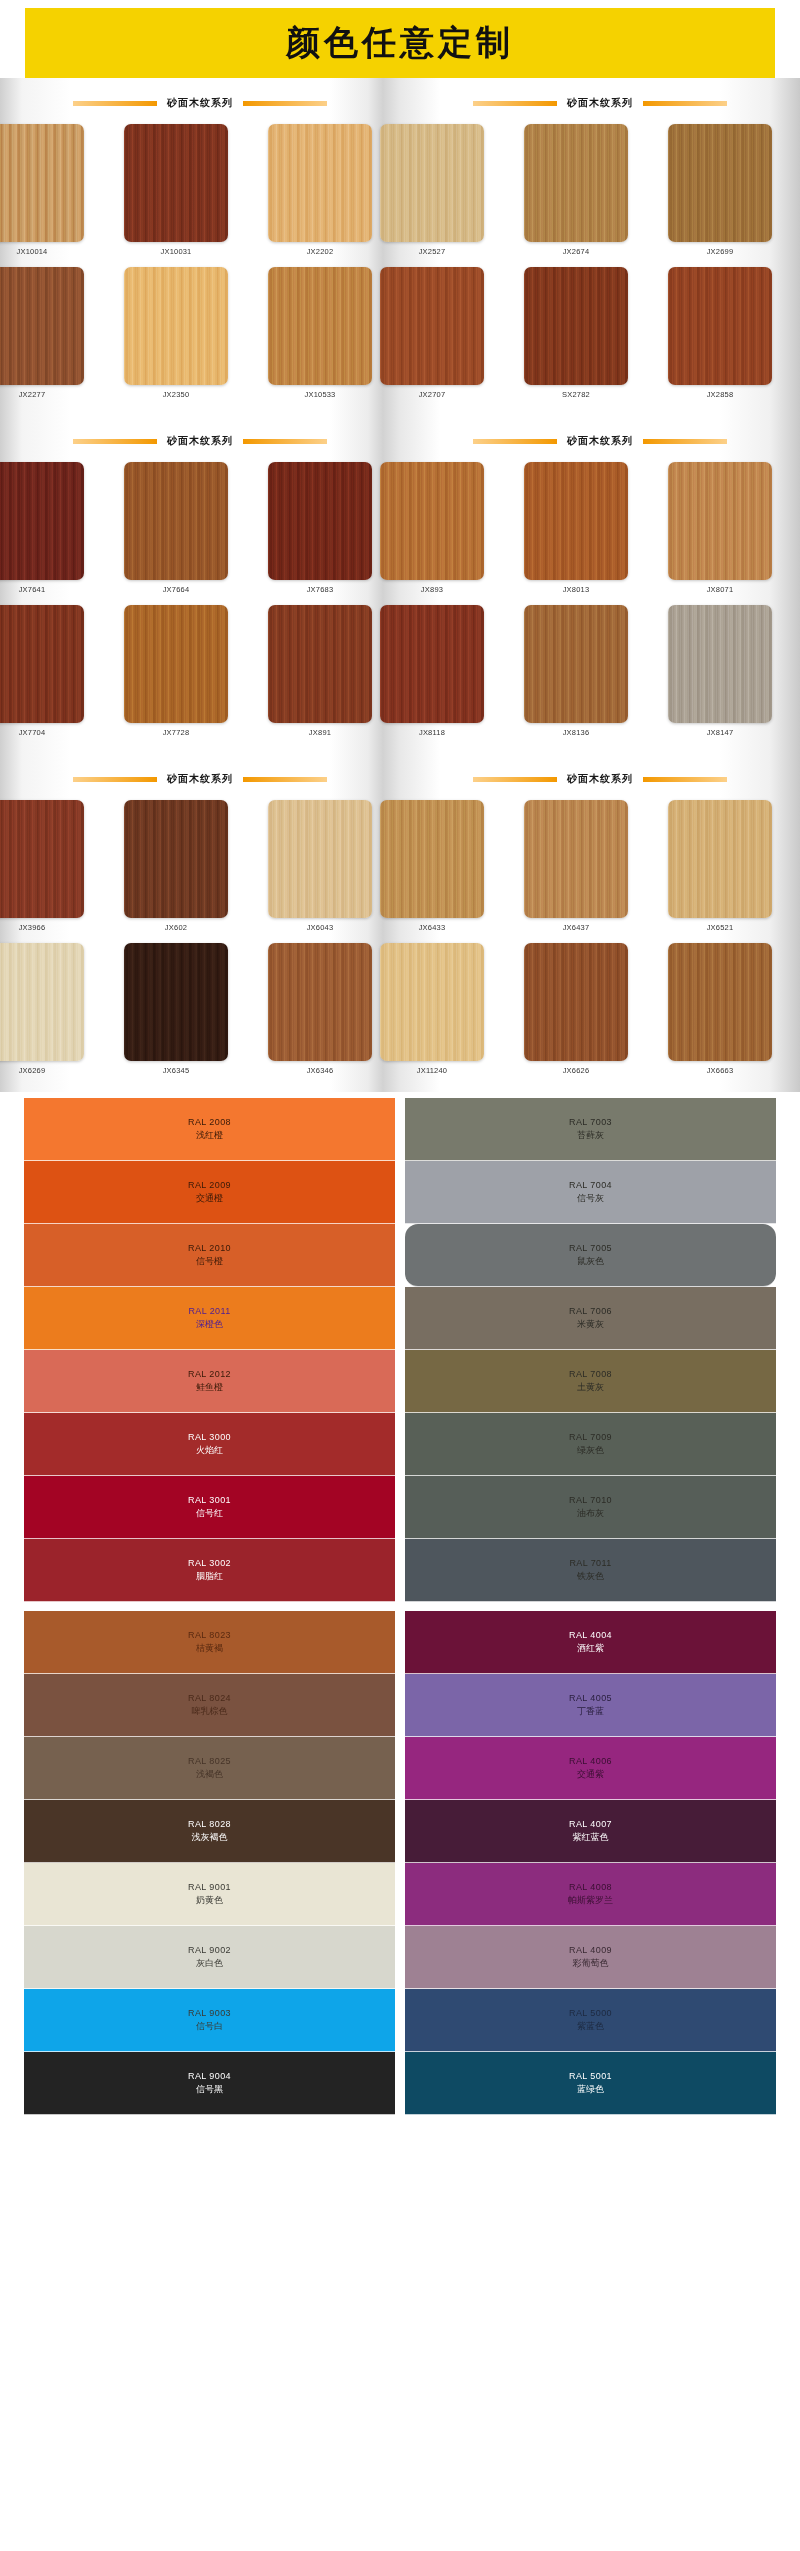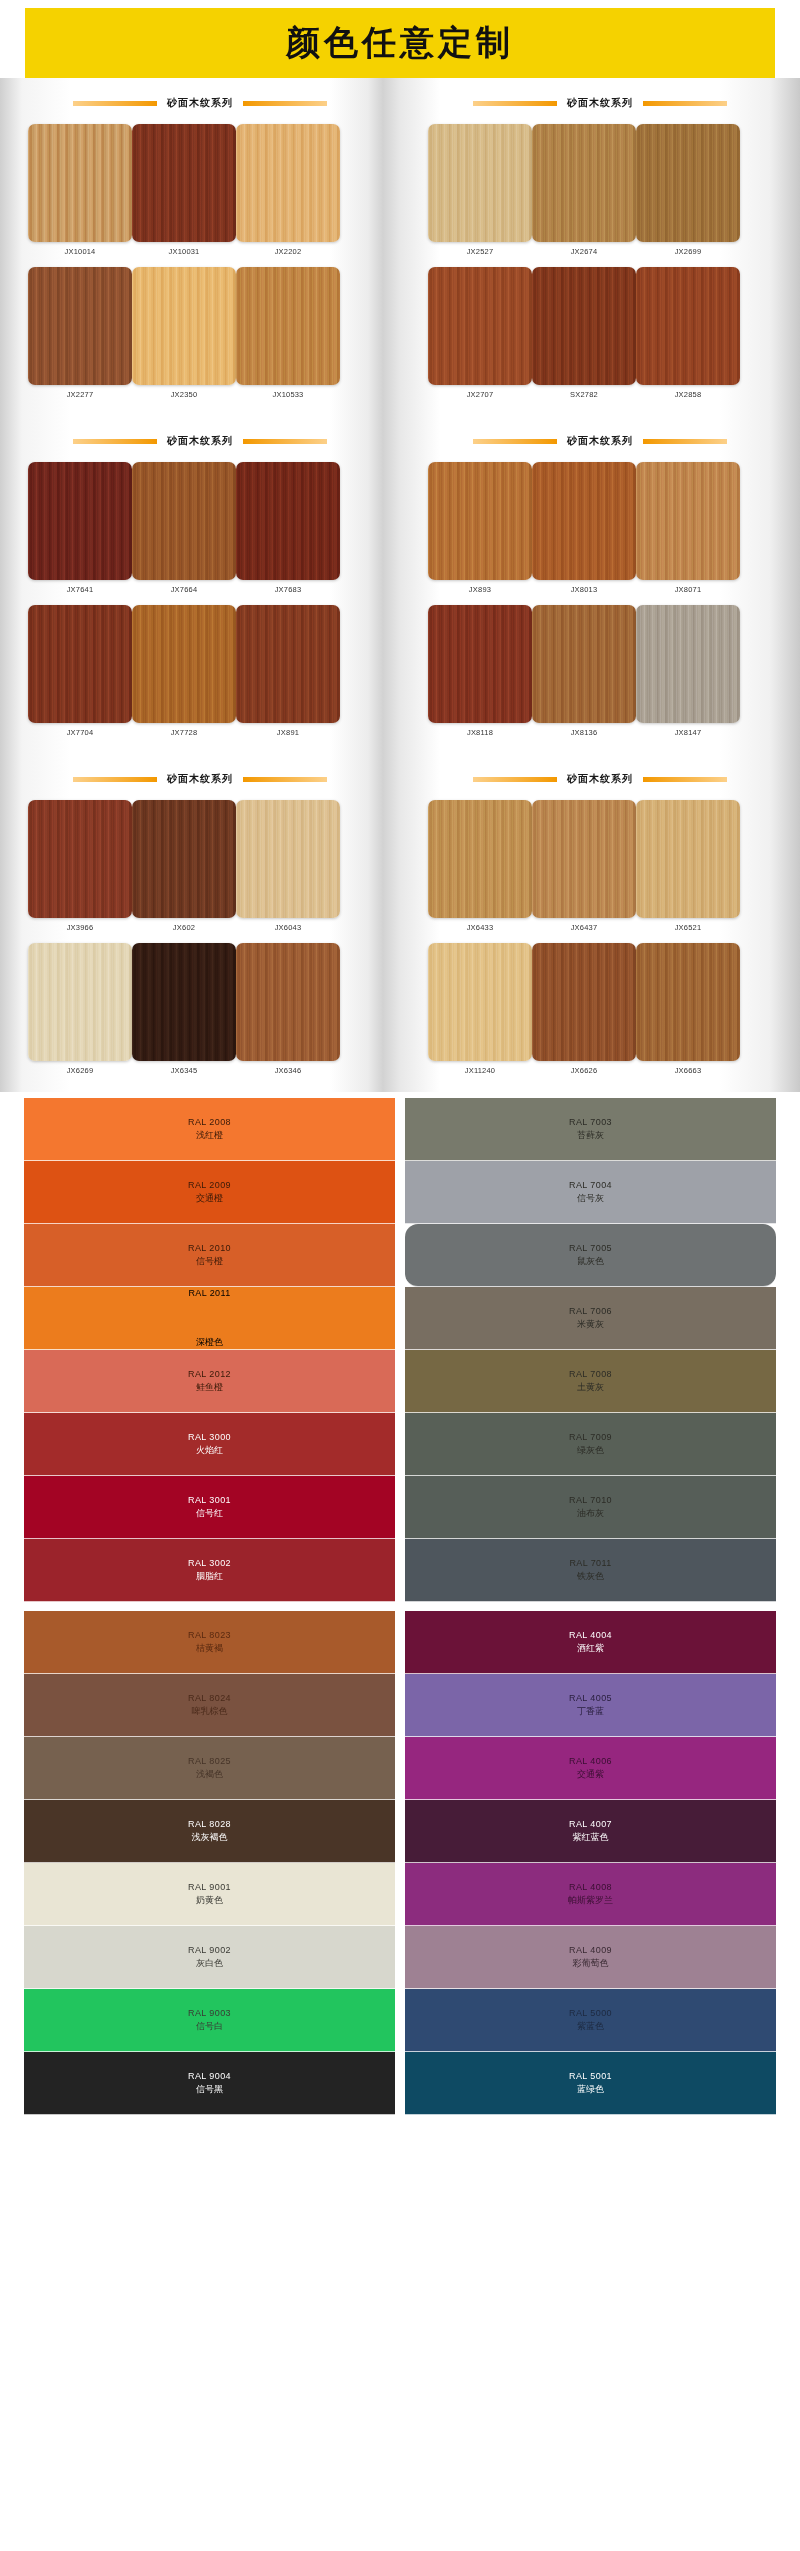--- a/index.html
+++ b/index.html
@@ -50,21 +50,21 @@
     background: linear-gradient(to right,#f39800,#f7b733);
   }
   .sec-rule.left  { background: linear-gradient(to left,#f39800,#fcd089); }
   .sec-rule.right { background: linear-gradient(to right,#f39800,#fcd089); }
   .sec-title {
     font-size: 10px; font-weight:bold; color:#1a1a1a;
     white-space:nowrap; letter-spacing:1px;
     font-family:"DejaVu Sans", sans-serif;
   }
 
-  .panel-row { display:flex; justify-content:flex-start; margin-bottom: 4px; }
+  .panel-row { display:flex; justify-content:flex-end; margin-bottom: 4px; gap: 40px; }
   .panel-cell { width: 104px; }
   .panel {
     width:104px; height:118px; border-radius: 7px;
     box-shadow: 0 1px 3px rgba(0,0,0,.22);
     position:relative; overflow:hidden;
   }
   .panel::after{
     content:""; position:absolute; inset:0;
     background: repeating-linear-gradient(
         90deg, rgba(255,255,255,.10) 0 1px,
@@ -330,21 +330,21 @@
             <div class="ral-name">浅红橙</div>
           </div>
           <div class="ral-row" style="background: rgb(221, 82, 19); color: rgb(58, 26, 8);">
             <div class="ral-code">RAL 2009</div>
             <div class="ral-name">交通橙</div>
           </div>
           <div class="ral-row" style="background: rgb(215, 95, 40); color: rgb(58, 26, 8);">
             <div class="ral-code">RAL 2010</div>
             <div class="ral-name">信号橙</div>
           </div>
-          <div class="ral-row" style="background: rgb(236, 124, 29); color: #000000; justify-content: space-between;">
+          <div class="ral-row" style="background: rgb(236, 124, 29); color: #4c1d95;">
             <div class="ral-code">RAL 2011</div>
             <div class="ral-name">深橙色</div>
           </div>
           <div class="ral-row" style="background: rgb(217, 106, 87); color: rgb(58, 26, 8);">
             <div class="ral-code">RAL 2012</div>
             <div class="ral-name">鲑鱼橙</div>
           </div>
           <div class="ral-row" style="background: rgb(163, 43, 42); color: rgb(255, 255, 255);">
             <div class="ral-code">RAL 3000</div>
             <div class="ral-name">火焰红</div>
@@ -376,21 +376,21 @@
             <div class="ral-name">浅灰褐色</div>
           </div>
           <div class="ral-row" style="background: rgb(233, 229, 212); color: rgb(58, 58, 52);">
             <div class="ral-code">RAL 9001</div>
             <div class="ral-name">奶黄色</div>
           </div>
           <div class="ral-row" style="background: rgb(215, 215, 205); color: rgb(58, 58, 52);">
             <div class="ral-code">RAL 9002</div>
             <div class="ral-name">灰白色</div>
           </div>
-          <div class="ral-row" style="background: #22c55e; color: rgb(58, 58, 52);">
+          <div class="ral-row" style="background: #0ea5e9; color: rgb(58, 58, 52);">
             <div class="ral-code">RAL 9003</div>
             <div class="ral-name">信号白</div>
           </div>
           <div class="ral-row" style="background: rgb(35, 35, 35); color: rgb(255, 255, 255);">
             <div class="ral-code">RAL 9004</div>
             <div class="ral-name">信号黑</div>
           </div>
         </div>
       </div>
     <div class="ral-col" id="ral-right">

